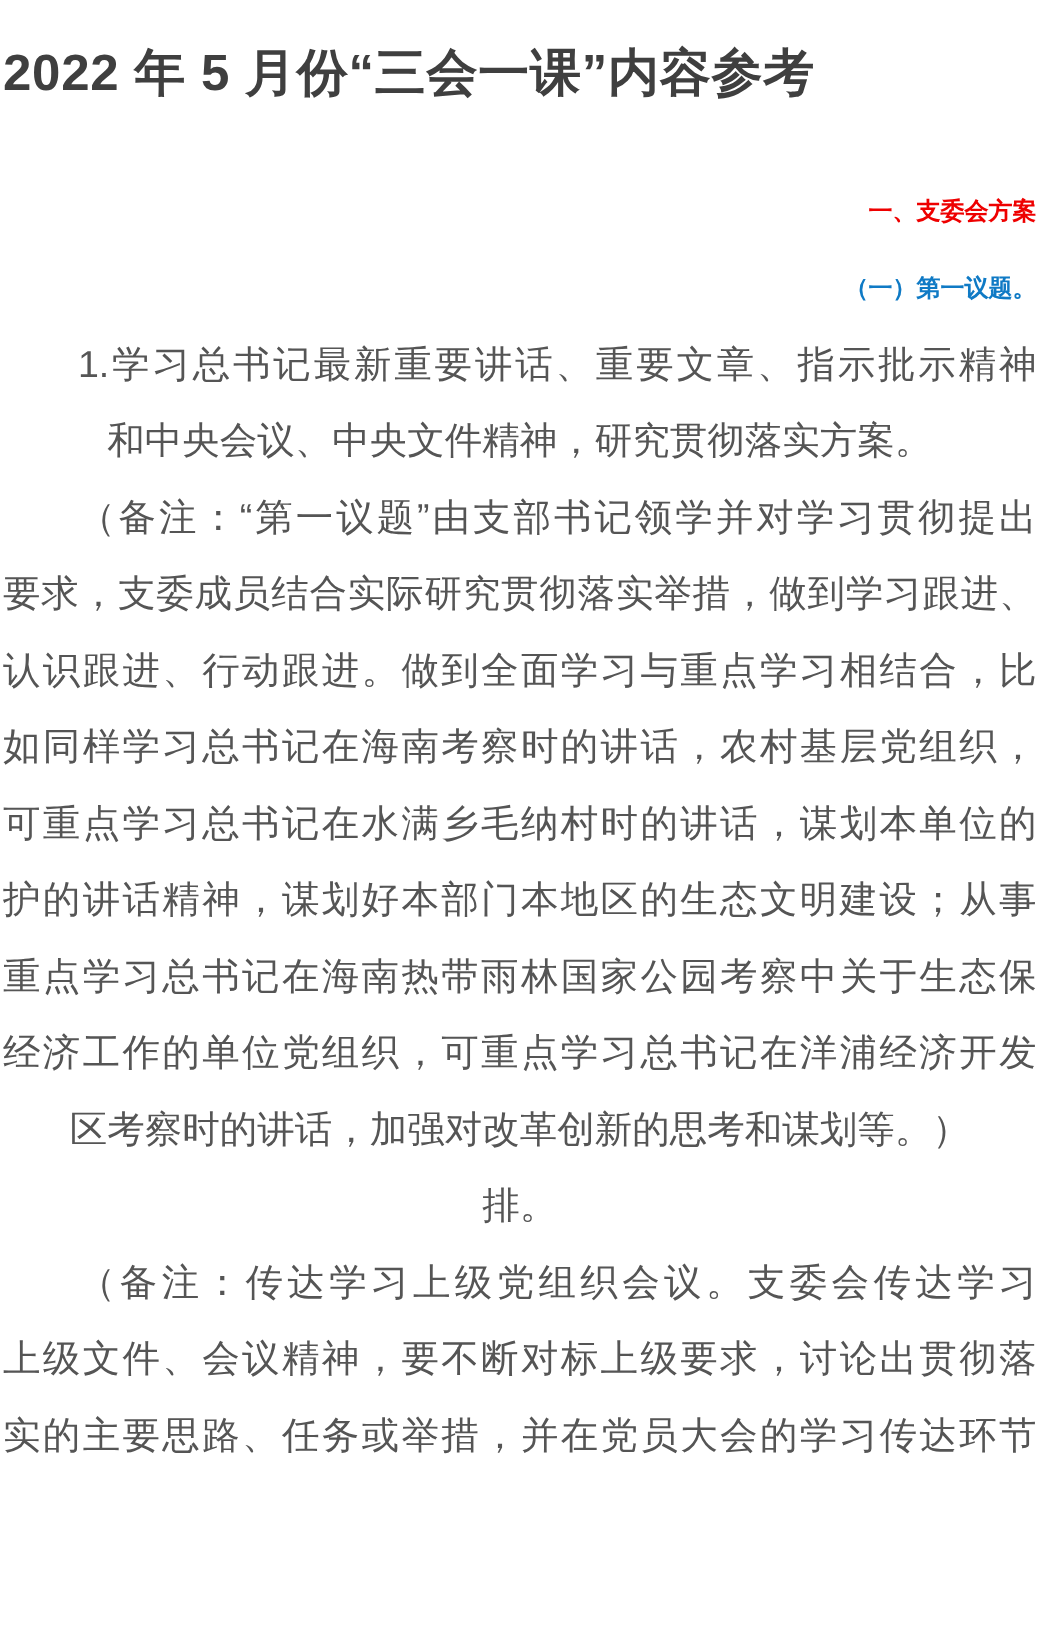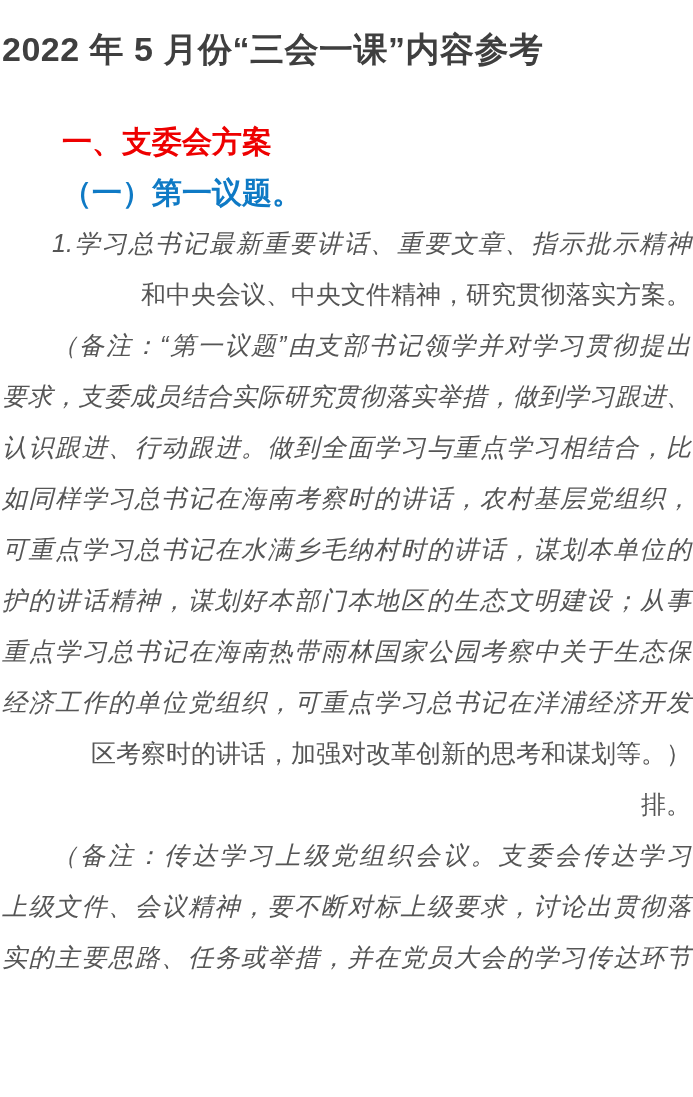--- a/index.html
+++ b/index.html
@@ -30,40 +30,39 @@
     margin: 26px 0 44px 0;
     font-size: 34px;
     line-height: 46px;
     font-weight: bold;
     text-align: left;
     color: var(--title);
     letter-spacing: 0.5px;
   }
   .sec-heading, .sub-heading {
     margin: 0;
-    font-size: 30px;
+    font-size: 16px;
     line-height: 51px;
     font-weight: bold;
     text-indent: 2em;
-    text-align: left;
+    text-align: right;
   }
   .sec-heading { color: var(--section-heading); }
   .sub-heading { color: var(--sub-heading); }
   .para { margin: 0; }
   .line {
     font-size: 25px;
     line-height: 51px;
     color: var(--body);
-    text-align: right;
+    text-align: center;
   }
   .line.first { text-indent: 2em; }
   .line.full {
     text-align: justify;
     text-align-last: justify;
-    font-style: italic;
   }
 </style>
 </head>
 <body>
 
 <div class="page">
 
   <h1 class="doc-title">2022 年 5 月份“三会一课”内容参考</h1>
 
   <h2 class="sec-heading">一、支委会方案</h2>

